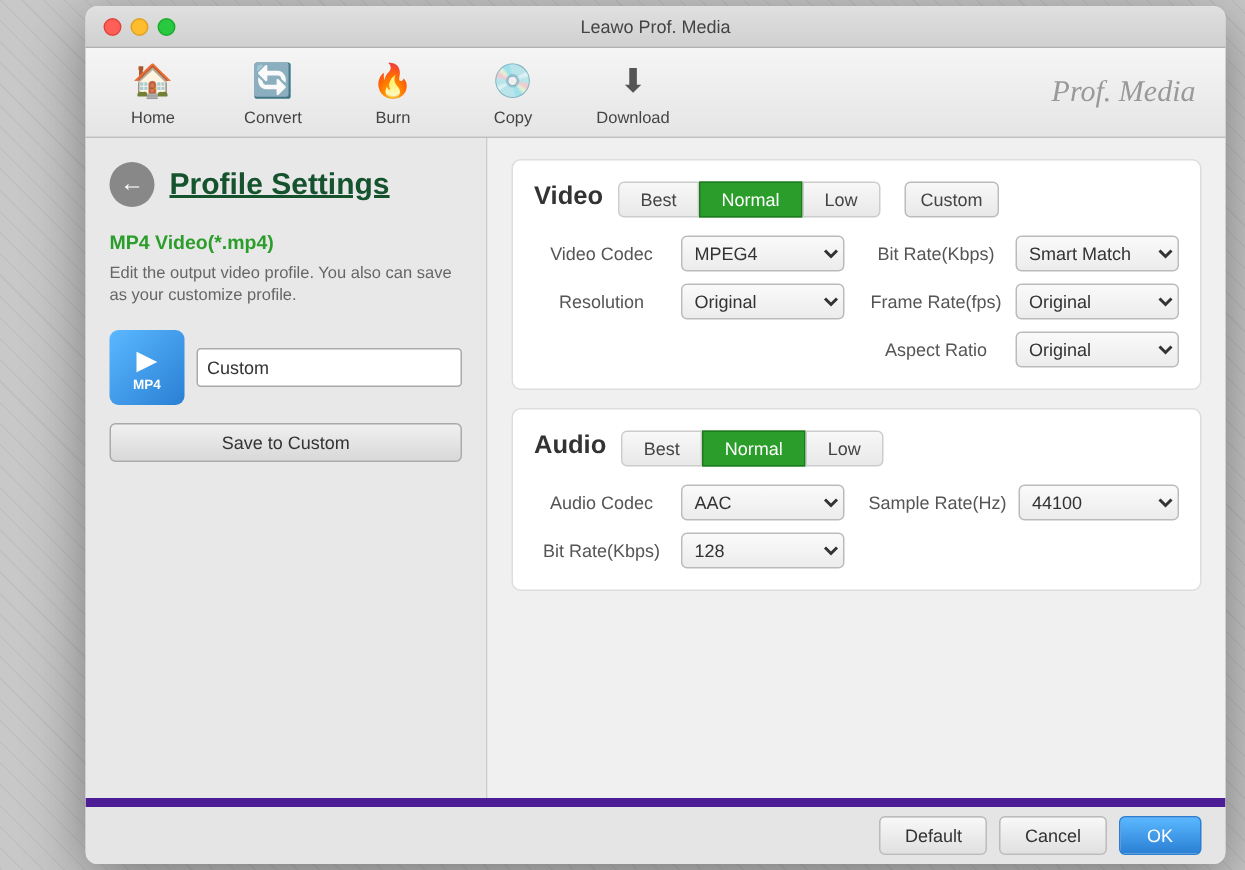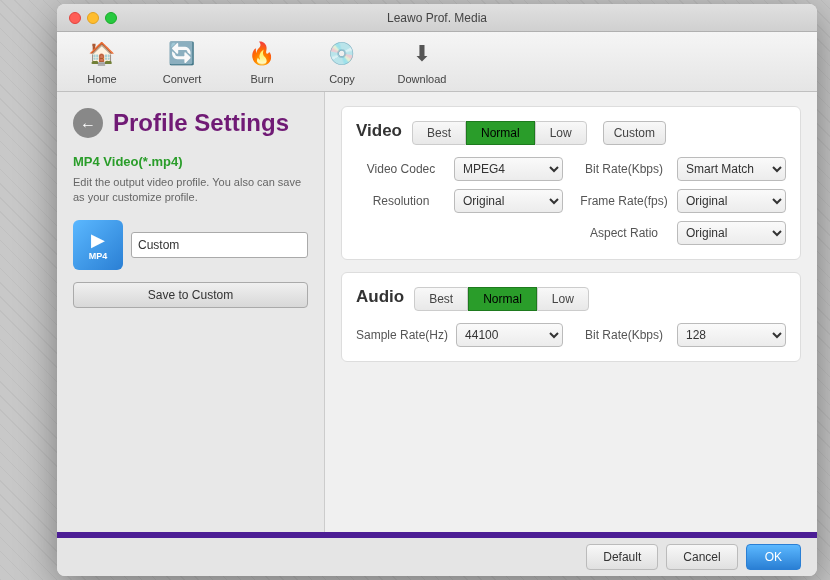--- a/index.html
+++ b/index.html
@@ -119,23 +119,24 @@
       background: #888;
       display: flex;
       align-items: center;
       justify-content: center;
       color: white;
       font-size: 16px;
       cursor: pointer;
       flex-shrink: 0;
     }
     .profile-title {
-      font-size: 24px;
+      font-size: 20px;
       font-weight: 600;
-      color: #701a75;
+      color: #14532d;
+      text-decoration: underline;
     }
     .profile-subtitle-green {
       color: #2a9d2a;
       font-size: 13px;
       font-weight: 600;
       margin-bottom: 6px;
     }
     .profile-desc {
       font-size: 11px;
       color: #666;
@@ -223,21 +224,21 @@
       background: linear-gradient(to bottom, #f8f8f8, #e8e8e8);
       font-size: 12px;
       cursor: pointer;
       color: #444;
       margin: 0;
     }
     .btn-group button:first-child { border-radius: 4px 0 0 4px; }
     .btn-group button:last-child { border-radius: 0 4px 4px 0; }
     .btn-group button.active {
       background: #2a9d2a;
-      color: #000000;
+      color: #ffffff;
       border-color: #1e7a1e;
     }
     .settings-grid {
       display: grid;
       grid-template-columns: 1fr 1fr;
       gap: 8px 16px;
     }
     .settings-row {
       display: flex;
       align-items: center;
@@ -329,20 +330,21 @@
       <span class="toolbar-label">Burn</span>
     </div>
     <div class="toolbar-item">
       <div class="toolbar-icon">💿</div>
       <span class="toolbar-label">Copy</span>
     </div>
     <div class="toolbar-item">
       <div class="toolbar-icon">⬇</div>
       <span class="toolbar-label">Download</span>
     </div>
+    <div class="brand">Prof. Media</div>
   </div>
 
   <div class="main-content">
 
     <div class="sidebar">
       <div class="profile-header">
         <div class="back-btn">←</div>
         <span class="profile-title">Profile Settings</span>
       </div>
       <div class="profile-subtitle-green">MP4 Video(*.mp4)</div>
@@ -424,20 +426,28 @@
           <span class="section-title">Audio</span>
           <div class="btn-group">
             <button>Best</button>
             <button class="active">Normal</button>
             <button>Low</button>
           </div>
         </div>
         <div class="settings-grid">
           <div>
             <div class="settings-row">
+              <span class="settings-label">Audio Codec</span>
+              <select class="settings-select">
+                <option>AAC</option>
+              </select>
+            </div>
+          </div>
+          <div>
+            <div class="settings-row">
               <span class="settings-label">Sample Rate(Hz)</span>
               <select class="settings-select">
                 <option>44100</option>
               </select>
             </div>
           </div>
           <div>
             <div class="settings-row">
               <span class="settings-label">Bit Rate(Kbps)</span>
               <select class="settings-select">

